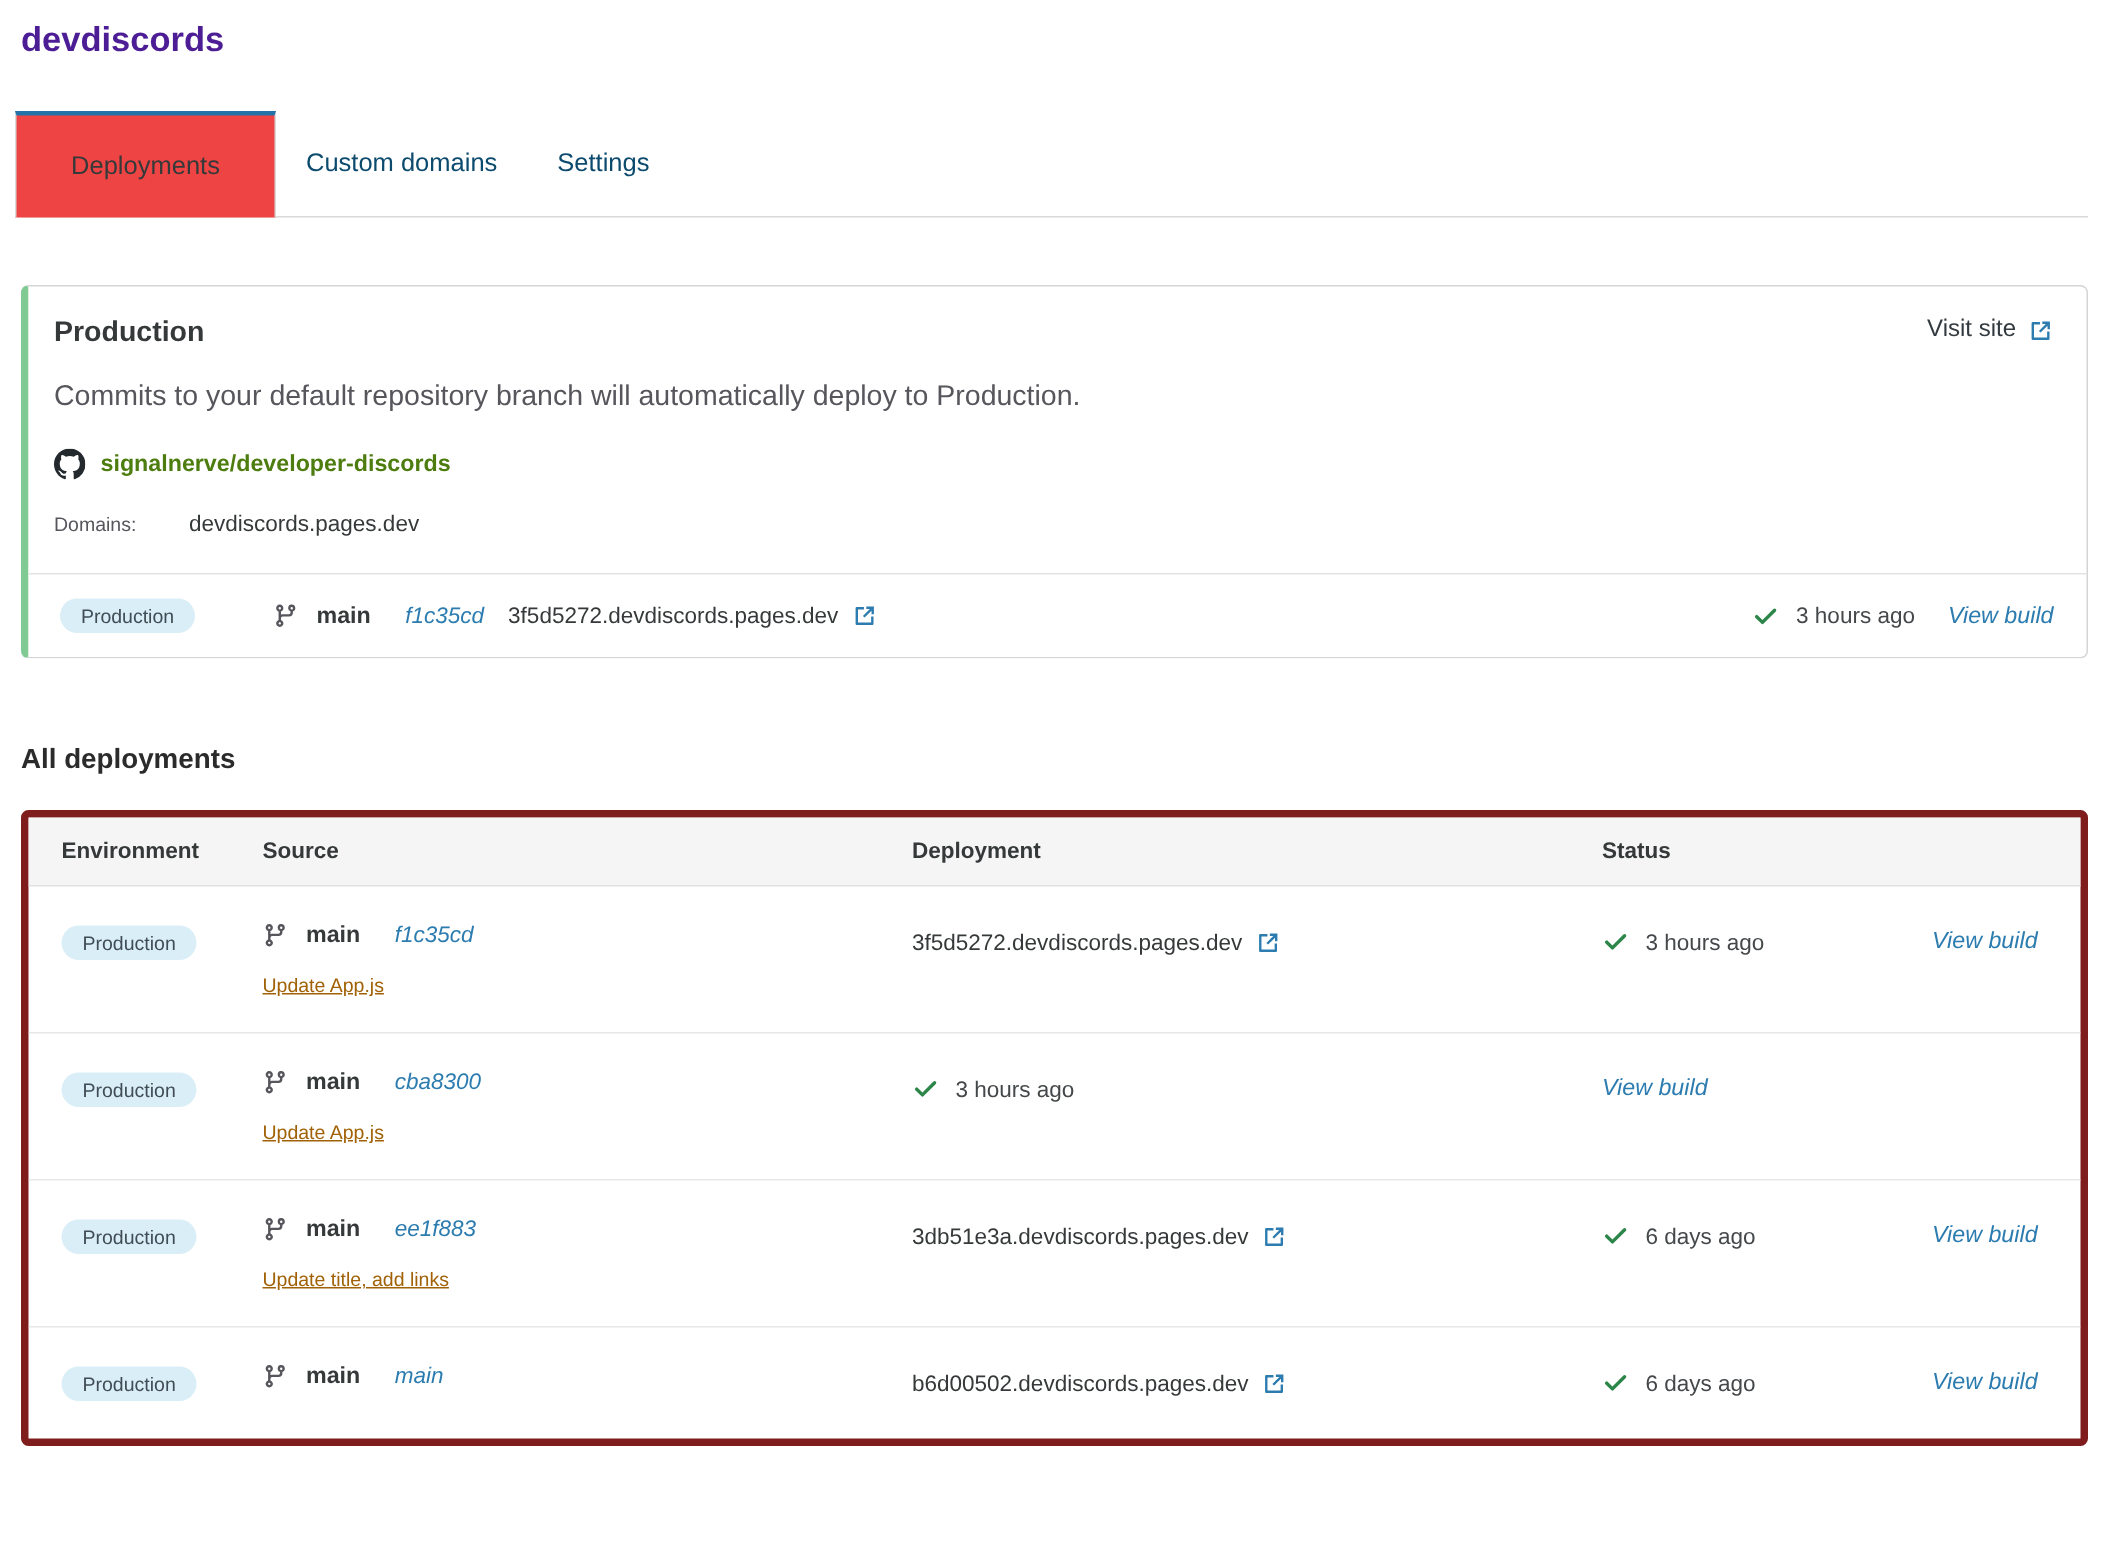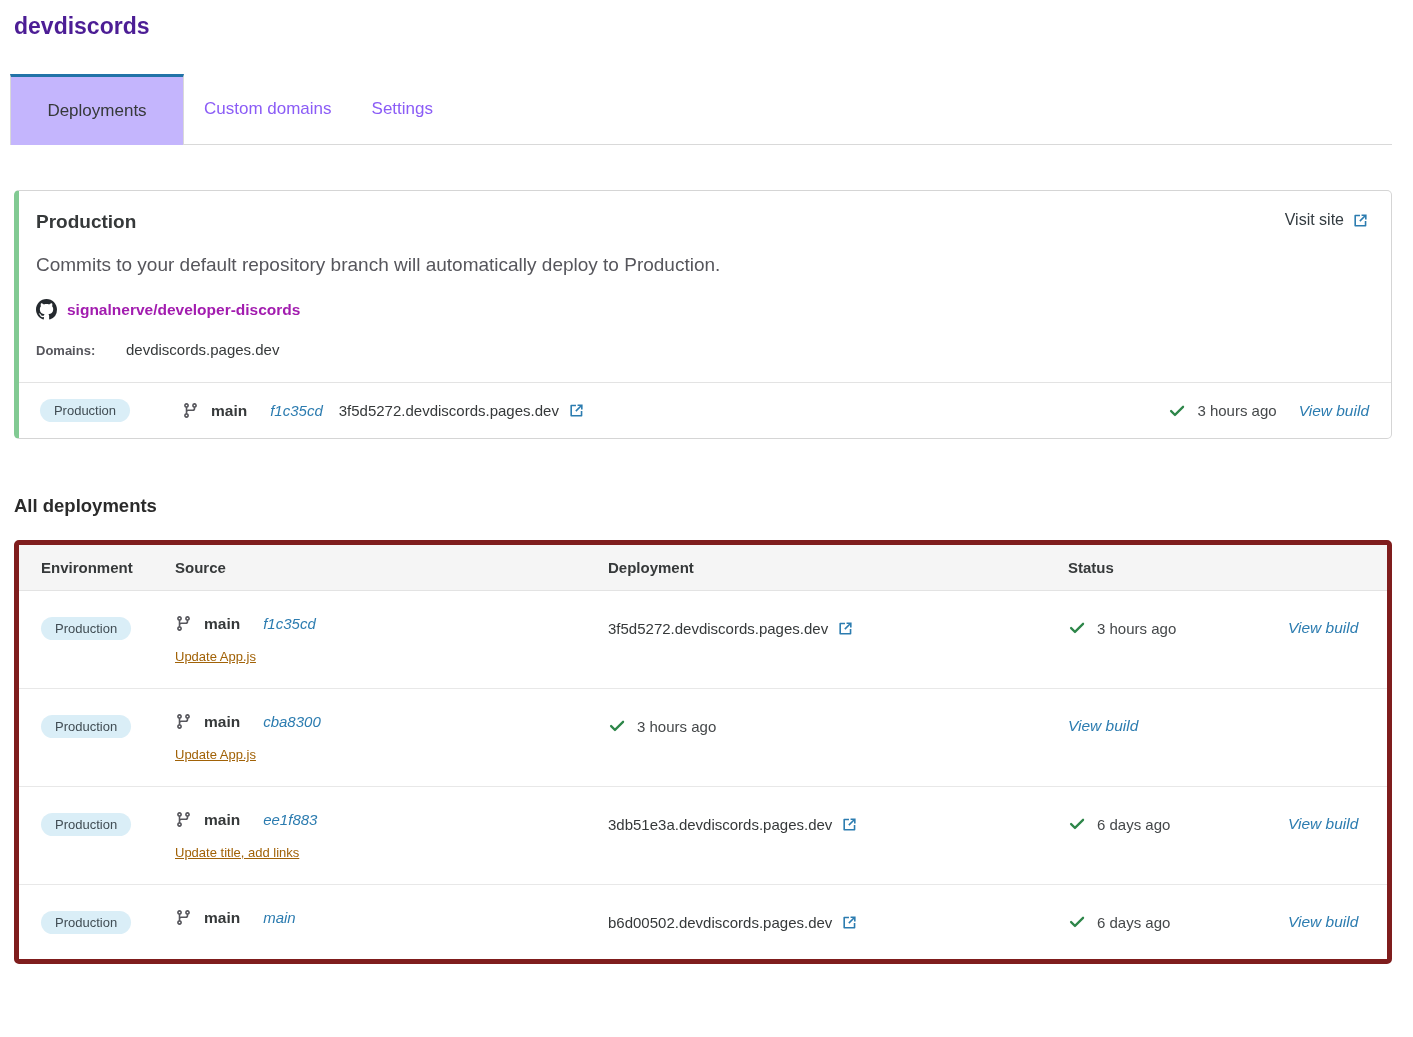--- a/index.html
+++ b/index.html
@@ -9,41 +9,41 @@
     font-family:"Liberation Sans", sans-serif;
     color:#36393a; overflow:hidden;
   }
   .page { padding:0 21px 0 14px; }
 
   
   .page-title { font-size:23px; font-weight:700; color:#4c1d95; padding-top:13px; }
 
   
   .tabs { display:flex; align-items:stretch; margin-top:34px; border-bottom:1px solid #d9d9d9; height:71px; }
-  .tab { display:flex; align-items:center; font-size:17px; color:#8b5cf6; cursor:pointer; padding:0 20px; }
+  .tab { display:flex; align-items:center; font-size:17px; color:#0c4a6e; cursor:pointer; padding:0 20px; }
   .tab.active {
-    background:#c4b5fd; border:1px solid #d9d9d9; border-bottom:none;
+    background:#ef4444; border:1px solid #d9d9d9; border-bottom:none;
     border-top:3px solid #2273a8; margin-bottom:-1px;
     width:174px; justify-content:center; padding:0; margin-left:-4px; color:#36393a;
   }
   .tab.active + .tab { margin-left:0; }
 
   
   .prod-card {
     margin-top:45px; border:1px solid #d5d5d5; border-left:5px solid #82ca93;
     border-radius:5px; background:#fff;
   }
   .prod-card-inner { padding:20px 22px 0 17px; }
   .card-head { display:flex; justify-content:space-between; align-items:flex-start; }
   .card-title { font-size:19px; font-weight:600; color:#36393a; }
   .visit-site { display:inline-flex; align-items:center; gap:8px; font-size:16px; font-weight:500; color:#333b40; text-decoration:none; cursor:pointer; }
   .desc { margin-top:21px; font-size:19px; color:#56565c; }
-  .repo-line { margin-top:23px; display:flex; align-items:center; gap:10px; font-size:15.5px; font-weight:700; color:#a21caf; }
+  .repo-line { margin-top:23px; display:flex; align-items:center; gap:10px; font-size:15.5px; font-weight:700; color:#4d7c0f; }
   .domains-line { margin-top:21px; display:flex; align-items:baseline; }
-  .domains-label { font-size:13px; font-weight:700; color:#56565c; width:90px; }
+  .domains-label { font-size:13px; font-weight:400; color:#56565c; width:90px; }
   .domains-value { font-size:15px; color:#36393a; }
   .prod-row {
     margin-top:24px; border-top:1px solid #e3e3e3;
     padding:16px 22px 16px 17px; display:flex; align-items:center;
   }
 
   
   .badge {
     display:inline-block; background:#daeef7; color:#414d54;
     font-size:13px; border-radius:50px; padding:4px 14px; white-space:nowrap;

